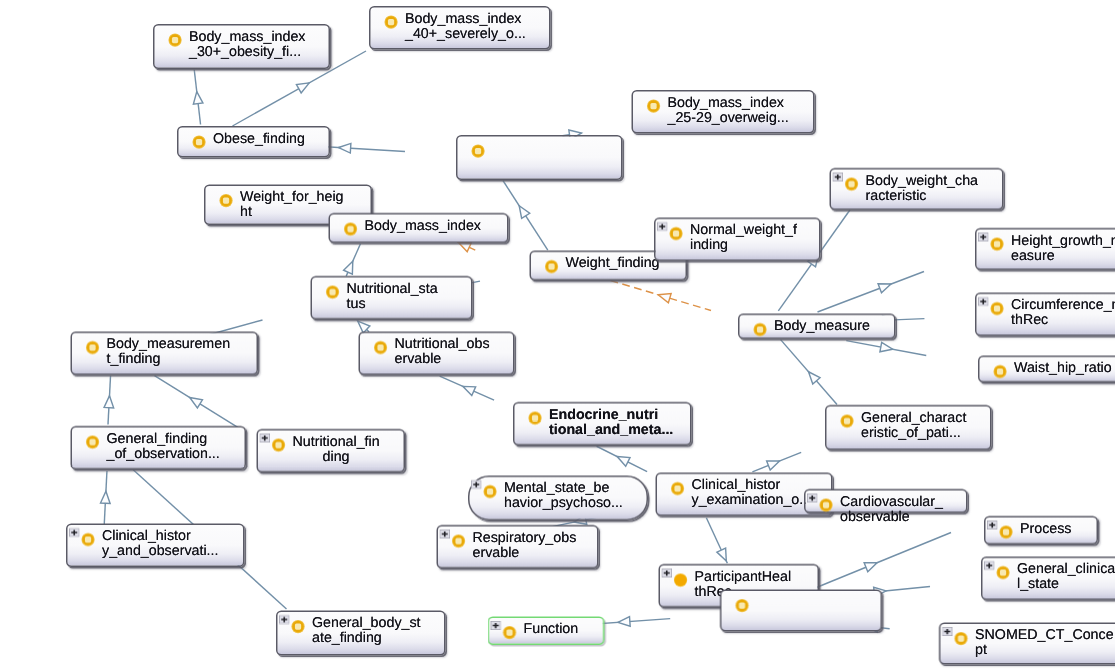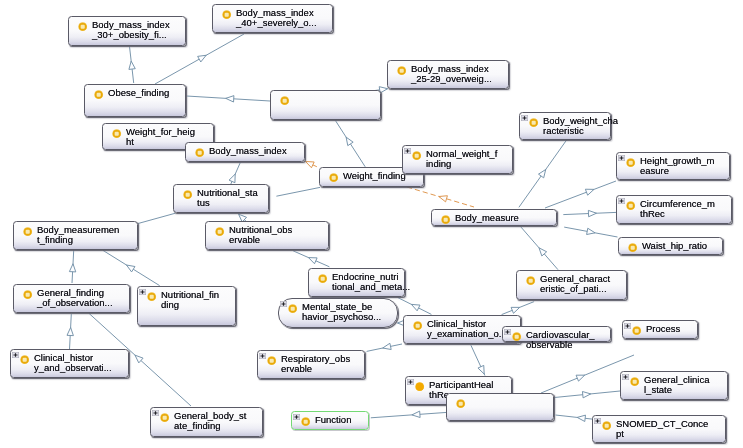--- a/index.html
+++ b/index.html
@@ -5,20 +5,21 @@
 <style>
   html,body{margin:0;padding:0;background:#ffffff;}
   body{width:743px;height:448px;overflow:hidden;
        font-family:"Liberation Sans",sans-serif;-webkit-font-smoothing:antialiased;}
   #canvas{position:relative;width:743px;height:448px;background:#fff;overflow:hidden;}
   svg#edges{position:absolute;left:0;top:0;width:743px;height:448px;pointer-events:none;}
   .node{position:absolute;box-sizing:border-box;
         border:1px solid #5a5a66;border-radius:3.5px;
         background:linear-gradient(to bottom,#fcfcfd 0%,#f9f9fb 50%,#eeeef5 72%,#dcdcea 88%,#c9c9dd 100%);
         box-shadow:1px 1px 0 rgba(88,88,100,.85), 1.6px 1.6px 1px rgba(150,150,160,.35);
+        margin-left:34px;
         }
   .node.sel{border:1.8px solid #74d974;box-shadow:1px 1px 0 rgba(130,130,142,.45);}
   .ico{position:absolute;left:9.4px;top:5.2px;width:9.4px;height:9.4px;line-height:0;display:block;}
   .lbl{position:absolute;left:23px;top:3.4px;font-size:9.5px;line-height:10px;
        transform:translateZ(0);
        color:#111118;white-space:pre;letter-spacing:0px;
        text-shadow:0 0 0.35px rgba(17,17,24,0.85);}
   .plusbox{position:absolute;left:0.6px;top:1.8px;width:7px;height:6px;line-height:0;}
 </style>
 </head>
@@ -157,21 +158,21 @@
       </div>
       <div class="node" style="left: 212px; top: 4px; width: 121px; height: 29px;">
         <span class="ico"><svg width="9.4" height="9.4" viewBox="0 0 20 20">
             <circle cx="10" cy="10" r="9.4" fill="#f0c143"></circle>
             <circle cx="10" cy="10" r="8.1" fill="#e9a908"></circle>
             <rect x="5.6" y="5.6" width="8.8" height="8.8" rx="2.2" fill="#f8e9b0"></rect>
           </svg></span>
         <span class="lbl">Body_mass_index
 _40+_severely_o...</span>
       </div>
-      <div class="node" style="left: 84px; top: 84px; width: 102px; height: 33px;">
+      <div class="node" style="left: 84px; top: 84px; width: 102px; height: 21px;">
         <span class="ico"><svg width="9.4" height="9.4" viewBox="0 0 20 20">
             <circle cx="10" cy="10" r="9.4" fill="#f0c143"></circle>
             <circle cx="10" cy="10" r="8.1" fill="#e9a908"></circle>
             <rect x="5.6" y="5.6" width="8.8" height="8.8" rx="2.2" fill="#f8e9b0"></rect>
           </svg></span>
         <span class="lbl">Obese_finding</span>
       </div>
       <div class="node" style="left: 270px; top: 90px; width: 111px; height: 30px;">
         <span class="ico"><svg width="9.4" height="9.4" viewBox="0 0 20 20">
             <circle cx="10" cy="10" r="9.4" fill="#f0c143"></circle>
@@ -219,21 +220,21 @@
             <circle cx="10" cy="10" r="8.1" fill="#e9a908"></circle>
             <rect x="5.6" y="5.6" width="8.8" height="8.8" rx="2.2" fill="#f8e9b0"></rect>
           </svg></span>
         <span class="lbl">Normal_weight_f
 inding</span>
         <span class="plusbox"><svg width="7" height="6" viewBox="0 0 14 12">
             <rect x="0.5" y="0.5" width="13" height="11" fill="#dedee8" stroke="#a3a3b0" stroke-width="1"></rect>
             <path d="M7 2.5 L7 9.5 M3 6 L11 6" stroke="#232329" stroke-width="2.2"></path>
           </svg></span>
       </div>
-      <div class="node" style="left: 519px; top: 112px; width: 92px; height: 28px;">
+      <div class="node" style="left: 519px; top: 112px; width: 116px; height: 28px;">
         <span class="ico"><svg width="9.4" height="9.4" viewBox="0 0 20 20">
             <circle cx="10" cy="10" r="9.4" fill="#f0c143"></circle>
             <circle cx="10" cy="10" r="8.1" fill="#e9a908"></circle>
             <rect x="5.6" y="5.6" width="8.8" height="8.8" rx="2.2" fill="#f8e9b0"></rect>
           </svg></span>
         <span class="lbl">Body_weight_cha
 racteristic</span>
         <span class="plusbox"><svg width="7" height="6" viewBox="0 0 14 12">
             <rect x="0.5" y="0.5" width="13" height="11" fill="#dedee8" stroke="#a3a3b0" stroke-width="1"></rect>
             <path d="M7 2.5 L7 9.5 M3 6 L11 6" stroke="#232329" stroke-width="2.2"></path>
@@ -266,38 +267,38 @@
           </svg></span>
       </div>
       <div class="node" style="left: 618px; top: 237px; width: 105px; height: 18px;">
         <span class="ico"><svg width="9.4" height="9.4" viewBox="0 0 20 20">
             <circle cx="10" cy="10" r="9.4" fill="#f0c143"></circle>
             <circle cx="10" cy="10" r="8.1" fill="#e9a908"></circle>
             <rect x="5.6" y="5.6" width="8.8" height="8.8" rx="2.2" fill="#f8e9b0"></rect>
           </svg></span>
         <span class="lbl">Waist_hip_ratio</span>
       </div>
-      <div class="node" style="left: 431px; top: 209px; width: 126px; height: 17px;">
+      <div class="node" style="left: 458px; top: 209px; width: 105px; height: 17px;">
         <span class="ico"><svg width="9.4" height="9.4" viewBox="0 0 20 20">
             <circle cx="10" cy="10" r="9.4" fill="#f0c143"></circle>
             <circle cx="10" cy="10" r="8.1" fill="#e9a908"></circle>
             <rect x="5.6" y="5.6" width="8.8" height="8.8" rx="2.2" fill="#f8e9b0"></rect>
           </svg></span>
         <span class="lbl">Body_measure</span>
       </div>
-      <div class="node" style="left: 173px; top: 184px; width: 96px; height: 29px;">
+      <div class="node" style="left: 173px; top: 184px; width: 108px; height: 29px;">
         <span class="ico"><svg width="9.4" height="9.4" viewBox="0 0 20 20">
             <circle cx="10" cy="10" r="9.4" fill="#f0c143"></circle>
             <circle cx="10" cy="10" r="8.1" fill="#e9a908"></circle>
             <rect x="5.6" y="5.6" width="8.8" height="8.8" rx="2.2" fill="#f8e9b0"></rect>
           </svg></span>
         <span class="lbl">Nutritional_sta
 tus</span>
       </div>
-      <div class="node" style="left: 205px; top: 221px; width: 124px; height: 29px; padding-left: 40px;">
+      <div class="node" style="left: 205px; top: 221px; width: 104px; height: 29px; padding-left: 40px;">
         <span class="ico"><svg width="9.4" height="9.4" viewBox="0 0 20 20">
             <circle cx="10" cy="10" r="9.4" fill="#f0c143"></circle>
             <circle cx="10" cy="10" r="8.1" fill="#e9a908"></circle>
             <rect x="5.6" y="5.6" width="8.8" height="8.8" rx="2.2" fill="#f8e9b0"></rect>
           </svg></span>
         <span class="lbl">Nutritional_obs
 ervable</span>
       </div>
       <div class="node" style="left: 13px; top: 221px; width: 125px; height: 29px;">
         <span class="ico"><svg width="9.4" height="9.4" viewBox="0 0 20 20">
@@ -310,21 +311,21 @@
       </div>
       <div class="node" style="left: 13px; top: 284px; width: 117px; height: 29px;">
         <span class="ico"><svg width="9.4" height="9.4" viewBox="0 0 20 20">
             <circle cx="10" cy="10" r="9.4" fill="#f0c143"></circle>
             <circle cx="10" cy="10" r="8.1" fill="#e9a908"></circle>
             <rect x="5.6" y="5.6" width="8.8" height="8.8" rx="2.2" fill="#f8e9b0"></rect>
           </svg></span>
         <span class="lbl">General_finding
 _of_observation...</span>
       </div>
-      <div class="node" style="left: 137px; top: 286px; width: 99px; height: 40px;">
+      <div class="node" style="left: 137px; top: 286px; width: 99px; height: 29px; text-align: center;">
         <span class="ico"><svg width="9.4" height="9.4" viewBox="0 0 20 20">
             <circle cx="10" cy="10" r="9.4" fill="#f0c143"></circle>
             <circle cx="10" cy="10" r="8.1" fill="#e9a908"></circle>
             <rect x="5.6" y="5.6" width="8.8" height="8.8" rx="2.2" fill="#f8e9b0"></rect>
           </svg></span>
         <span class="lbl">Nutritional_fin
 ding</span>
         <span class="plusbox"><svg width="7" height="6" viewBox="0 0 14 12">
             <rect x="0.5" y="0.5" width="13" height="11" fill="#dedee8" stroke="#a3a3b0" stroke-width="1"></rect>
             <path d="M7 2.5 L7 9.5 M3 6 L11 6" stroke="#232329" stroke-width="2.2"></path>
@@ -349,30 +350,30 @@
             <circle cx="10" cy="10" r="8.1" fill="#e9a908"></circle>
             <rect x="5.6" y="5.6" width="8.8" height="8.8" rx="2.2" fill="#f8e9b0"></rect>
           </svg></span>
         <span class="lbl">General_body_st
 ate_finding</span>
         <span class="plusbox"><svg width="7" height="6" viewBox="0 0 14 12">
             <rect x="0.5" y="0.5" width="13" height="11" fill="#dedee8" stroke="#a3a3b0" stroke-width="1"></rect>
             <path d="M7 2.5 L7 9.5 M3 6 L11 6" stroke="#232329" stroke-width="2.2"></path>
           </svg></span>
       </div>
-      <div class="node" style="left: 308px; top: 268px; width: 97px; height: 29px;">
+      <div class="node" style="left: 308px; top: 268px; width: 119px; height: 29px; font-weight: bold;">
         <span class="ico"><svg width="9.4" height="9.4" viewBox="0 0 20 20">
             <circle cx="10" cy="10" r="9.4" fill="#f0c143"></circle>
             <circle cx="10" cy="10" r="8.1" fill="#e9a908"></circle>
             <rect x="5.6" y="5.6" width="8.8" height="8.8" rx="2.2" fill="#f8e9b0"></rect>
           </svg></span>
         <span class="lbl">Endocrine_nutri
 tional_and_meta...</span>
       </div>
-      <div class="node" style="left: 278px; top: 298px; width: 120px; height: 30px; border-radius: 14px;">
+      <div class="node" style="left: 278px; top: 317px; width: 120px; height: 30px; border-radius: 14px;">
         <span class="ico"><svg width="9.4" height="9.4" viewBox="0 0 20 20">
             <circle cx="10" cy="10" r="9.4" fill="#f0c143"></circle>
             <circle cx="10" cy="10" r="8.1" fill="#e9a908"></circle>
             <rect x="5.6" y="5.6" width="8.8" height="8.8" rx="2.2" fill="#f8e9b0"></rect>
           </svg></span>
         <span class="lbl">Mental_state_be
 havior_psychoso...</span>
         <span class="plusbox"><svg width="7" height="6" viewBox="0 0 14 12">
             <rect x="0.5" y="0.5" width="13" height="11" fill="#dedee8" stroke="#a3a3b0" stroke-width="1"></rect>
             <path d="M7 2.5 L7 9.5 M3 6 L11 6" stroke="#232329" stroke-width="2.2"></path>
@@ -415,21 +416,21 @@
       </div>
       <div class="node" style="left: 516px; top: 270px; width: 111px; height: 30px;">
         <span class="ico"><svg width="9.4" height="9.4" viewBox="0 0 20 20">
             <circle cx="10" cy="10" r="9.4" fill="#f0c143"></circle>
             <circle cx="10" cy="10" r="8.1" fill="#e9a908"></circle>
             <rect x="5.6" y="5.6" width="8.8" height="8.8" rx="2.2" fill="#f8e9b0"></rect>
           </svg></span>
         <span class="lbl">General_charact
 eristic_of_pati...</span>
       </div>
-      <div class="node" style="left: 622px; top: 320px; width: 76px; height: 19px;">
+      <div class="node" style="left: 622px; top: 344px; width: 76px; height: 19px;">
         <span class="ico"><svg width="9.4" height="9.4" viewBox="0 0 20 20">
             <circle cx="10" cy="10" r="9.4" fill="#f0c143"></circle>
             <circle cx="10" cy="10" r="8.1" fill="#e9a908"></circle>
             <rect x="5.6" y="5.6" width="8.8" height="8.8" rx="2.2" fill="#f8e9b0"></rect>
           </svg></span>
         <span class="lbl">Process</span>
         <span class="plusbox"><svg width="7" height="6" viewBox="0 0 14 12">
             <rect x="0.5" y="0.5" width="13" height="11" fill="#dedee8" stroke="#a3a3b0" stroke-width="1"></rect>
             <path d="M7 2.5 L7 9.5 M3 6 L11 6" stroke="#232329" stroke-width="2.2"></path>
           </svg></span>

